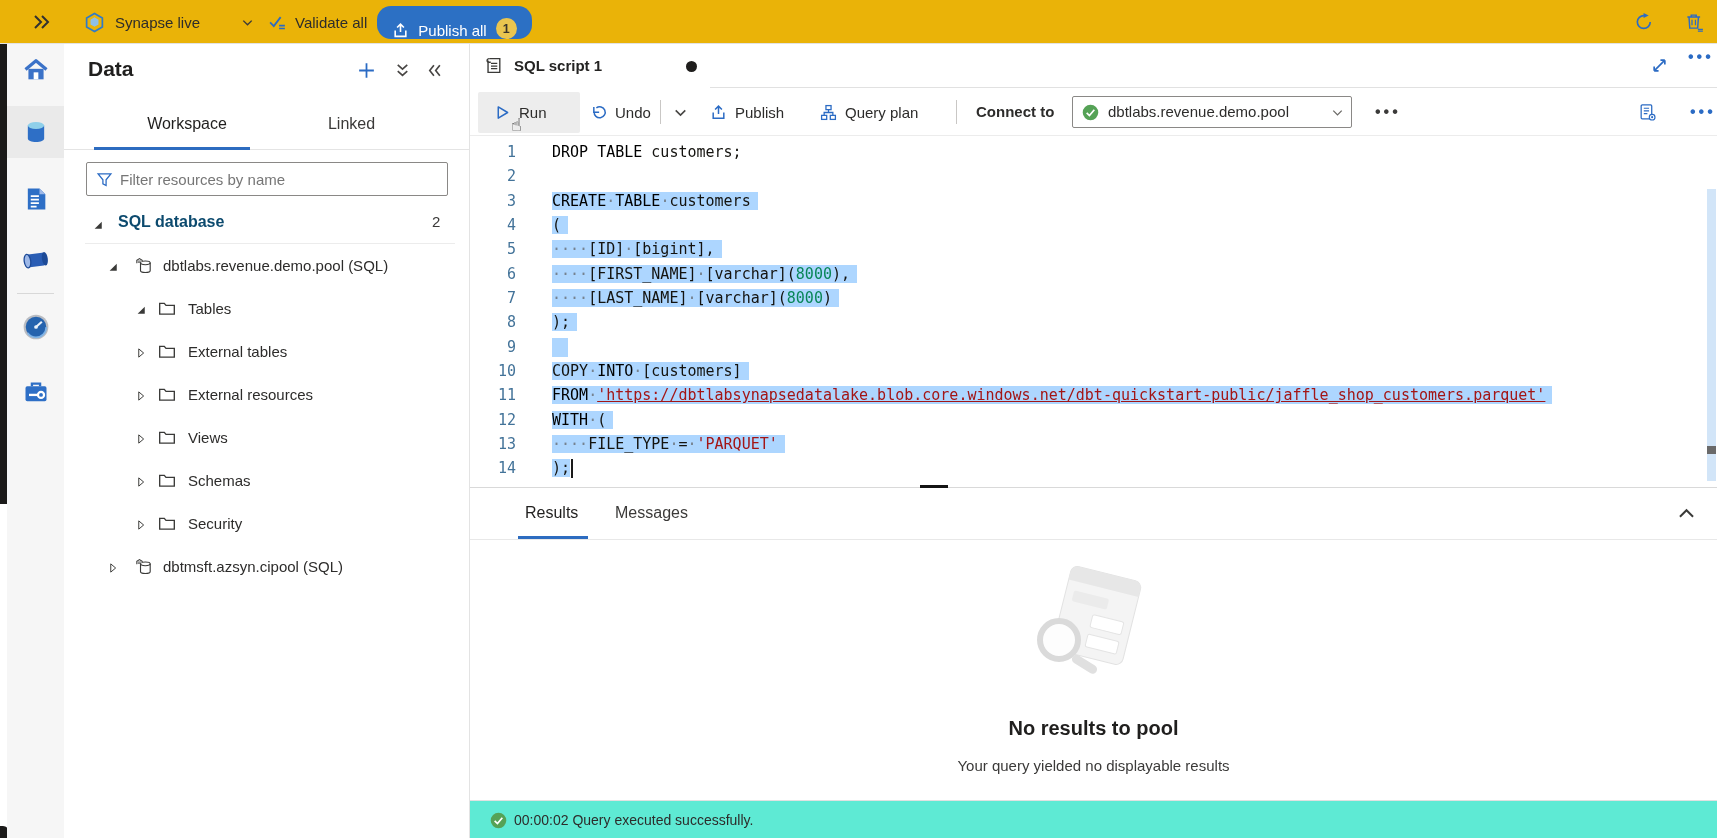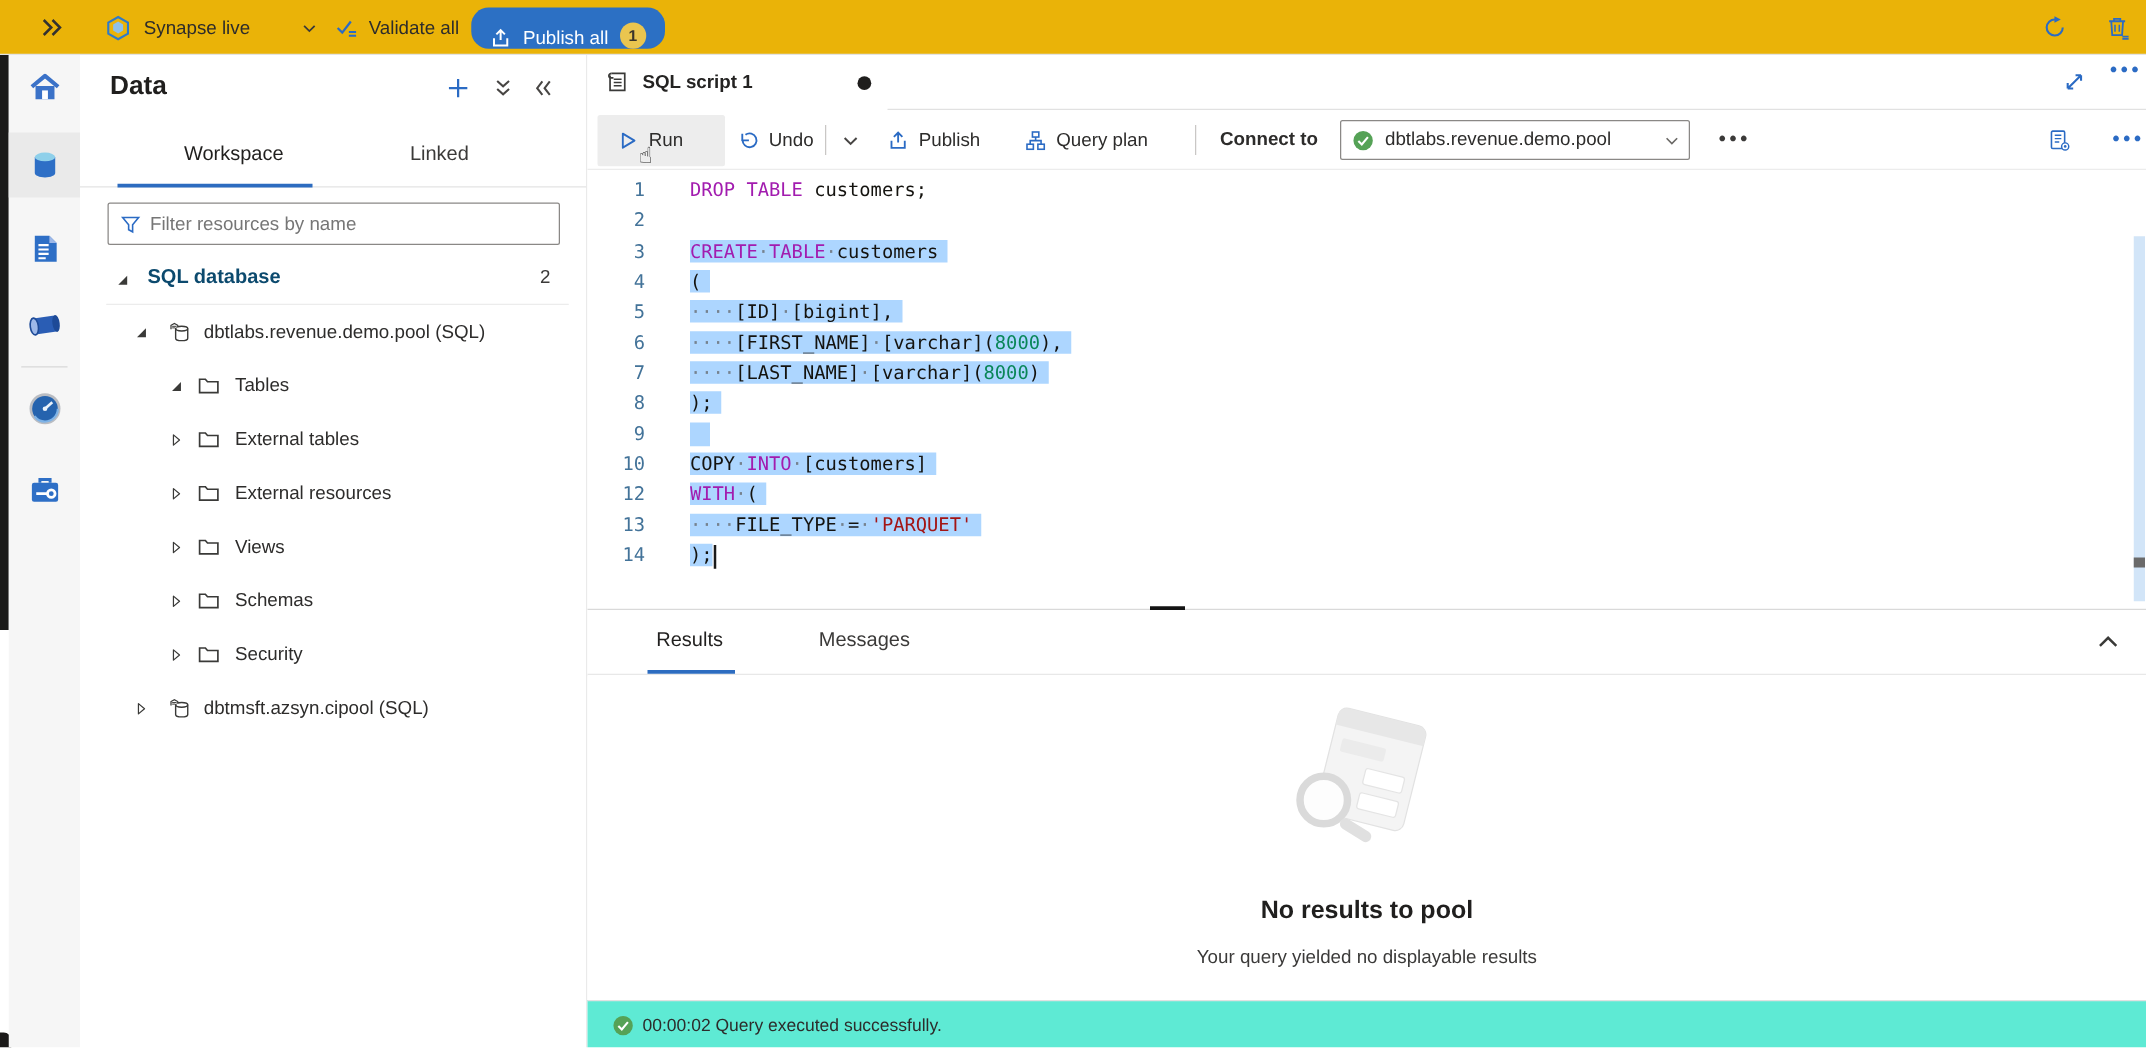--- a/index.html
+++ b/index.html
@@ -85,21 +85,21 @@
   .dots.dark { color:#3b3a39; } .dots.blue { color:#2b6bc4; }
   .hand-cursor { position:absolute; left:41px; top:70px; font-size:18px; color:#1a1a1a; z-index:9;
     font-family:"DejaVu Sans",sans-serif; text-shadow:0 0 2px #fff; }
 
   .editor { position:absolute; left:0; top:92px; width:100%; height:352px; background:#fff; overflow:hidden;
     font-family:"DejaVu Sans Mono","Liberation Mono",monospace; font-size:15px; }
   #code { position:absolute; left:0; top:4px; width:100%; }
   .cl { height:24.35px; line-height:24.35px; white-space:pre; }
   .cl .ln { display:inline-block; width:46px; text-align:right; color:#437399; }
   .cl .ct { margin-left:36px; }
-  .tk-kw { color:#a21caf; } .tk-id { color:#14130f; } .tk-num { color:#098658; }
+  .tk-kw { color:#000000; } .tk-id { color:#14130f; } .tk-num { color:#098658; }
   .tk-str { color:#a31515; } .tk-strlink { color:#a31515; text-decoration:underline; }
   .selbg { background:#add6ff; }
   .sel-eol { padding-right:7px; }
   .stub { display:inline-block; width:16px; height:19px; vertical-align:middle; }
   .ws { color:#76828f; }
   .caret { display:inline-block; width:2px; height:19px; background:#1a1a1a; vertical-align:middle; margin-left:1px;
     animation:blink 1.1s steps(1) infinite; }
   @keyframes blink { 50% { opacity:0; } }
   .ovr-band { position:absolute; right:1px; top:53px; width:9px; height:292px; background:#d2e5f8; }
   .ovr-caret { position:absolute; right:1px; top:310px; width:9px; height:8px; background:#6a6a6a; }
@@ -464,34 +464,35 @@
           <div class="cl"><span class="ln">1</span><span class="ct"><span class="tk-kw">DROP</span><span class="ws"> </span><span class="tk-kw">TABLE</span><span class="ws"> </span><span class="tk-id">customers;</span></span></div>
           <div class="cl"><span class="ln">2</span><span class="ct"></span></div>
           <div class="cl"><span class="ln">3</span><span class="ct"><span class="selbg sel-eol"><span class="tk-kw">CREATE</span><span class="ws">·</span><span class="tk-kw">TABLE</span><span class="ws">·</span><span class="tk-id">customers</span></span></span></div>
           <div class="cl"><span class="ln">4</span><span class="ct"><span class="selbg sel-eol"><span class="tk-id">(</span></span></span></div>
           <div class="cl"><span class="ln">5</span><span class="ct"><span class="selbg sel-eol"><span class="ws">····</span><span class="tk-id">[ID]</span><span class="ws">·</span><span class="tk-id">[bigint],</span></span></span></div>
           <div class="cl"><span class="ln">6</span><span class="ct"><span class="selbg sel-eol"><span class="ws">····</span><span class="tk-id">[FIRST_NAME]</span><span class="ws">·</span><span class="tk-id">[varchar](</span><span class="tk-num">8000</span><span class="tk-id">),</span></span></span></div>
           <div class="cl"><span class="ln">7</span><span class="ct"><span class="selbg sel-eol"><span class="ws">····</span><span class="tk-id">[LAST_NAME]</span><span class="ws">·</span><span class="tk-id">[varchar](</span><span class="tk-num">8000</span><span class="tk-id">)</span></span></span></div>
           <div class="cl"><span class="ln">8</span><span class="ct"><span class="selbg sel-eol"><span class="tk-id">);</span></span></span></div>
           <div class="cl"><span class="ln">9</span><span class="ct"><span class="selbg sel-eol stub"></span></span></div>
           <div class="cl"><span class="ln">10</span><span class="ct"><span class="selbg sel-eol"><span class="tk-id">COPY</span><span class="ws">·</span><span class="tk-kw">INTO</span><span class="ws">·</span><span class="tk-id">[customers]</span></span></span></div>
+          <div class="cl"><span class="ln">11</span><span class="ct"><span class="selbg sel-eol"><span class="tk-kw">FROM</span><span class="ws">·</span><span class="tk-strlink">'https://dbtlabsynapsedatalake.blob.core.windows.net/dbt-quickstart-public/jaffle_shop_customers.parquet'</span></span></span></div>
           <div class="cl"><span class="ln">12</span><span class="ct"><span class="selbg sel-eol"><span class="tk-kw">WITH</span><span class="ws">·</span><span class="tk-id">(</span></span></span></div>
           <div class="cl"><span class="ln">13</span><span class="ct"><span class="selbg sel-eol"><span class="ws">····</span><span class="tk-id">FILE_TYPE</span><span class="ws">·</span><span class="tk-id">=</span><span class="ws">·</span><span class="tk-str">'PARQUET'</span></span></span></div>
           <div class="cl"><span class="ln">14</span><span class="ct"><span class="selbg"><span class="tk-id">);</span></span><span class="caret"></span></span></div>
         </div>
       <div class="ovr-band"></div>
       <div class="ovr-caret"></div>
     </div>
 
     <div class="splitter-line"></div>
     <div class="splitter-handle"></div>
 
     <div class="results-tabs">
       <div class="rtab active" style="left:55px;">Results</div>
-      <div class="rtab" style="left:145px;margin-left:40px;">Messages</div>
+      <div class="rtab" style="left:145px;">Messages</div>
       <div class="rtab-underline"></div>
       <div class="collapse-ic">
         <svg viewBox="0 0 16 16">
             <path d="M3 10.5 L8 5.5 L13 10.5" fill="none" stroke="#3a3a38" stroke-width="1.5"></path>
           </svg>
       </div>
     </div>
 
     <div class="results-body">
       <div class="empty-illus">

